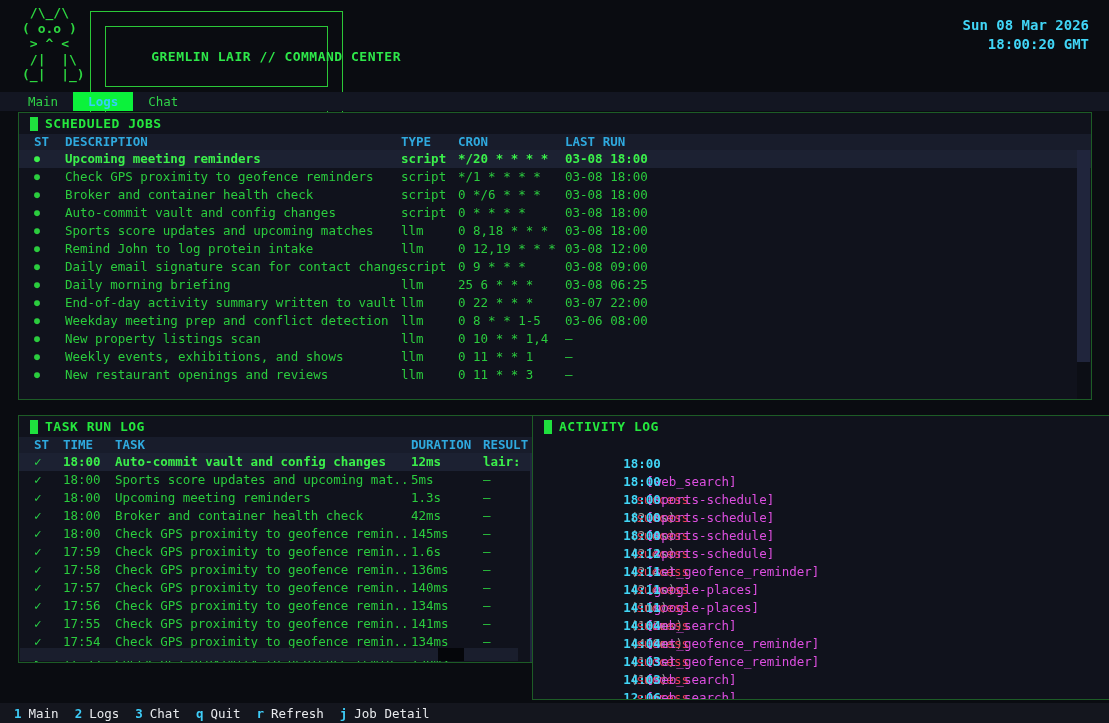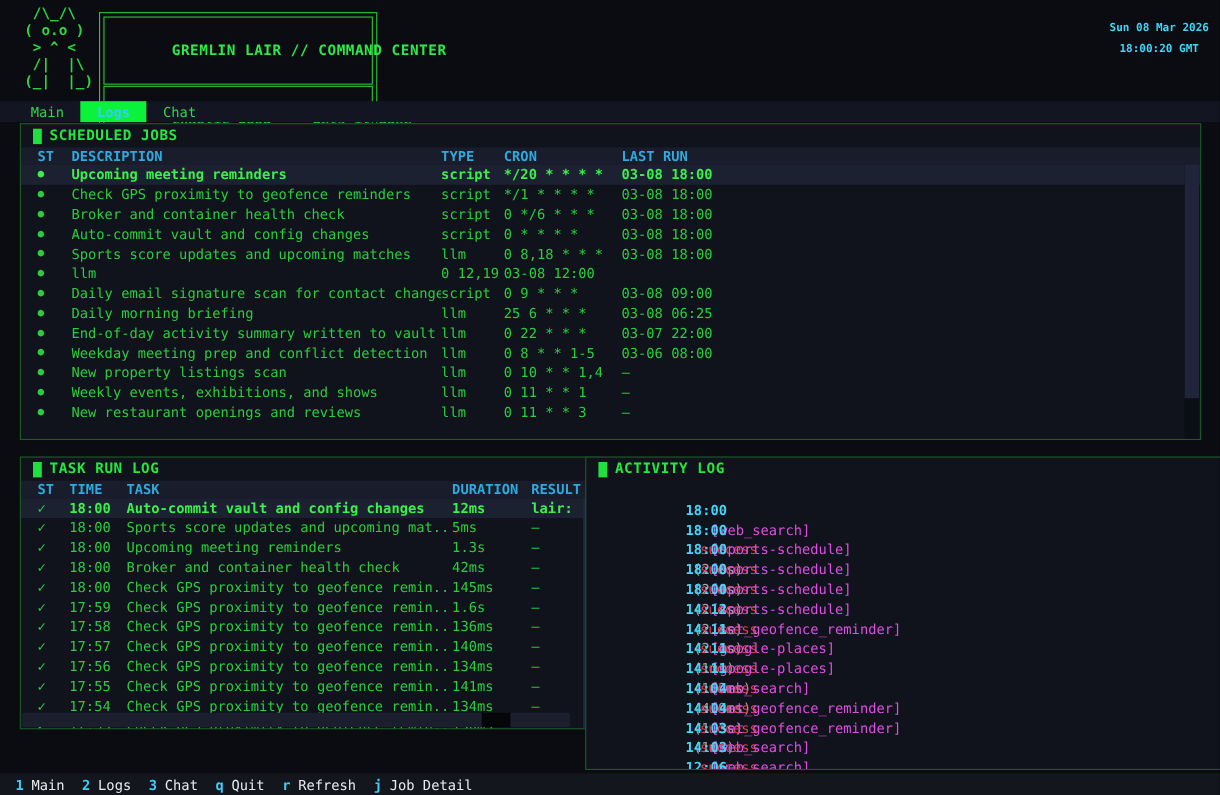--- a/index.html
+++ b/index.html
@@ -3,25 +3,25 @@
 <meta charset="utf-8">
 <style>
   html,body{margin:0;padding:0;background:#07080d;}
   #app{position:relative;width:1109px;height:723px;background:#0a0c11;
        font-family:"DejaVu Sans Mono",monospace;font-size:12.5px;color:#2dd640;
        overflow:hidden;}
   
   #ascii-cat{position:absolute;left:22px;top:5px;margin:0;font-family:"DejaVu Sans Mono",monospace;
              font-size:13px;line-height:15.5px;font-weight:700;color:#2dd640;}
   #title-box{position:absolute;left:90px;top:11px;width:247px;border:1px solid #2bc838;padding:2px;}
-  .title-cell{border:1px solid #2bc838;margin:1px;text-align:center;padding:7px 16px;white-space:pre;}
+  .title-cell{border:1px solid #2bc838;margin:12px;text-align:center;padding:7px 0;white-space:pre;}
   #app-title{font-weight:700;color:#2ee84a;font-size:13px;letter-spacing:.5px;}
   #app-tagline{font-weight:700;color:#2dd640;font-size:12.5px;}
-  #clock{position:absolute;right:10px;top:16px;text-align:center;color:#41d6f7;font-weight:700;
-         font-size:10px;line-height:19px;}
+  #clock{position:absolute;right:20px;top:16px;text-align:right;color:#41d6f7;font-weight:700;
+         font-size:14px;line-height:19px;}
   
   #tabbar{position:absolute;left:0;top:92px;width:100%;height:19px;background:#131622;
           display:flex;padding-left:13px;box-sizing:border-box;}
   .tab{padding:0 15px;line-height:19px;color:#2fd348;cursor:default;}
   .tab.active{background:#0bf23b;color:#36cdf8;font-weight:700;}
   
   .panel{position:absolute;border:1px solid #1d5c26;background:#10121c;box-sizing:border-box;overflow:hidden;}
   #panel-jobs{left:18px;top:112px;width:1074px;height:288px;}
   #panel-tasks{left:18px;top:415px;width:527px;height:248px;}
   #panel-activity{left:532px;top:415px;width:628px;height:285px;}
@@ -138,20 +138,21 @@
         <div class="row sj-grid">
           <span class="dot">●</span>
           <span>Sports score updates and upcoming matches</span>
           <span>llm</span>
           <span>0 8,18 * * *</span>
           <span>03-08 18:00</span>
         </div>
 
         <div class="row sj-grid">
           <span class="dot">●</span>
+          <span>Remind John to log protein intake</span>
           <span>llm</span>
           <span>0 12,19 * * *</span>
           <span>03-08 12:00</span>
         </div>
 
         <div class="row sj-grid">
           <span class="dot">●</span>
           <span>Daily email signature scan for contact changes</span>
           <span>script</span>
           <span>0 9 * * *</span>

